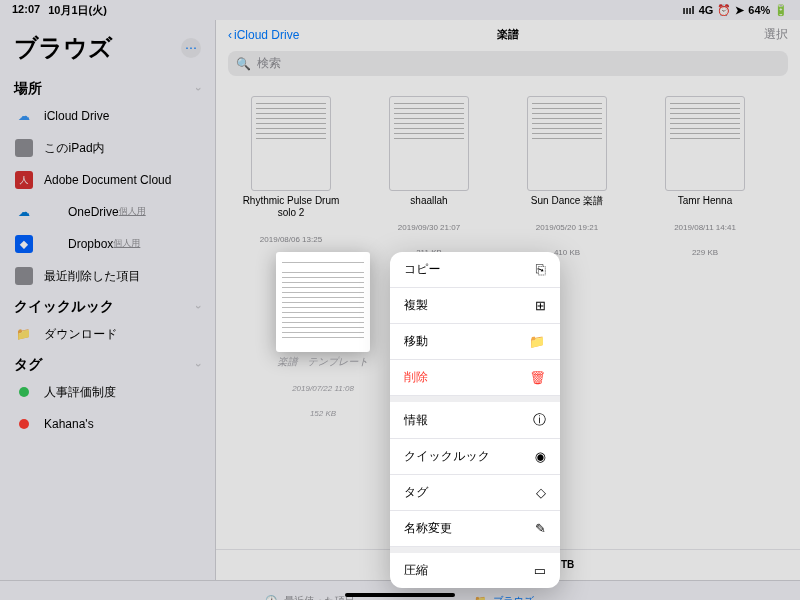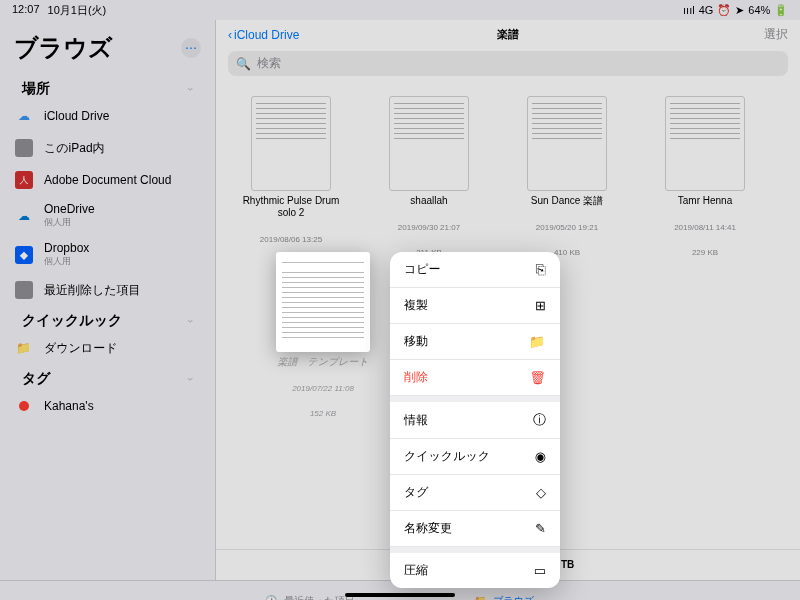--- a/index.html
+++ b/index.html
@@ -1,35 +1,35 @@
 <!DOCTYPE html>
 <html><head>
 <meta charset="utf-8">
 <style>
 * { margin: 0; padding: 0; box-sizing: border-box; font-family: -apple-system, "Helvetica Neue", sans-serif; }
 body { width: 800px; height: 600px; background: #f2f2f7; overflow: hidden; position: relative; }
 
-.status-bar { height: 20px; display: flex; justify-content: space-between; align-items: center; padding: 0 12px; font-size: 11px; color: #000; }
+.status-bar { height: 20px; display: flex; justify-content: space-between; align-items: center; padding: 0 12px; font-size: 11px; color: #000; font-weight: bold; }
 .status-left { display: flex; gap: 8px; }
 .status-right { display: flex; gap: 4px; align-items: flex-start; }
 
 .app { display: flex; height: 560px; }
 
 .sidebar { width: 215px; background: #f2f2f7; padding: 8px 0; overflow-y: auto; }
 .sidebar-header { display: flex; justify-content: space-between; align-items: center; padding: 4px 14px 10px; }
 .sidebar-title { font-size: 24px; font-weight: 700; }
 .more-btn { width: 20px; height: 20px; border-radius: 50%; background: #e5e5ea; display: flex; align-items: center; justify-content: center; color: #007aff; font-size: 12px; }
 
-.section-hdr { display: flex; justify-content: space-between; align-items: center; padding: 6px 22px 2px; font-size: 14px; font-weight: 600; color: #000; }
+.section-hdr { display: flex; justify-content: space-between; align-items: center; padding: 6px 14px 2px; font-size: 14px; font-weight: 600; color: #000; }
 .chev { color: #c7c7cc; font-size: 11px; transform: rotate(90deg); }
 
 .sidebar-item { display: flex; align-items: center; padding: 6px 14px; gap: 10px; font-size: 12px; }
 .sidebar-item .icon { width: 20px; height: 20px; display: flex; align-items: center; justify-content: center; flex-shrink: 0; }
-.sidebar-item .label-col { display: flex; flex-direction: column; }
-.sidebar-item .sub { font-size: 9px; color: #8e8e93; }
+.sidebar-item .label-col { display: flex; flex-direction: row; margin-left: 24px; }
+.sidebar-item .sub { font-size: 9px; color: #8e8e93; text-decoration: underline; }
 
 .icloud-icon { color: #3693f2; }
 .ipad-icon { background: #8e8e93; border-radius: 3px; width: 18px; height: 18px; }
 .adobe-icon { background: #d32f2f; border-radius: 3px; width: 18px; height: 18px; color: #fff; font-size: 9px; display: flex; align-items: center; justify-content: center; }
 .onedrive-icon { color: #0078d4; }
 .dropbox-icon { background: #0061ff; border-radius: 3px; width: 18px; height: 18px; color: #fff; display: flex; align-items: center; justify-content: center; }
 .trash-icon { background: #8e8e93; border-radius: 3px; width: 18px; height: 18px; }
 .folder-icon { color: #5ac8fa; }
 .tag-dot { width: 10px; height: 10px; border-radius: 50%; }
 
@@ -146,20 +146,26 @@
       <span class="icon folder-icon">📁</span>
       <span>ダウンロード</span>
     </div>
 
     <div class="section-hdr">
       <span>タグ</span>
       <span class="chev">›</span>
     </div>
     <div class="sidebar-item">
       <span class="icon">
+          <span class="tag-dot" style="background:#34c759"></span>
+        </span>
+      <span>人事評価制度</span>
+    </div>
+    <div class="sidebar-item">
+      <span class="icon">
           <span class="tag-dot" style="background:#ff3b30"></span>
         </span>
       <span>Kahana's</span>
     </div>
   </div>
 
   <div class="main">
     <div class="main-hdr" style="position:relative">
       <div class="back">
         <span>‹</span>

